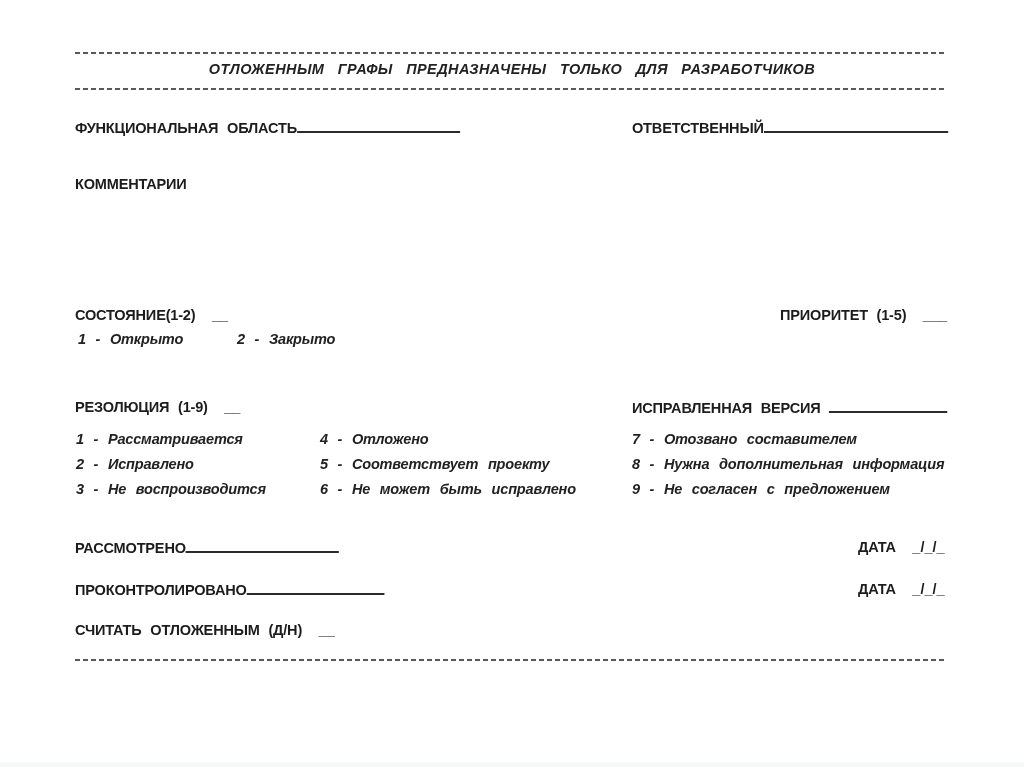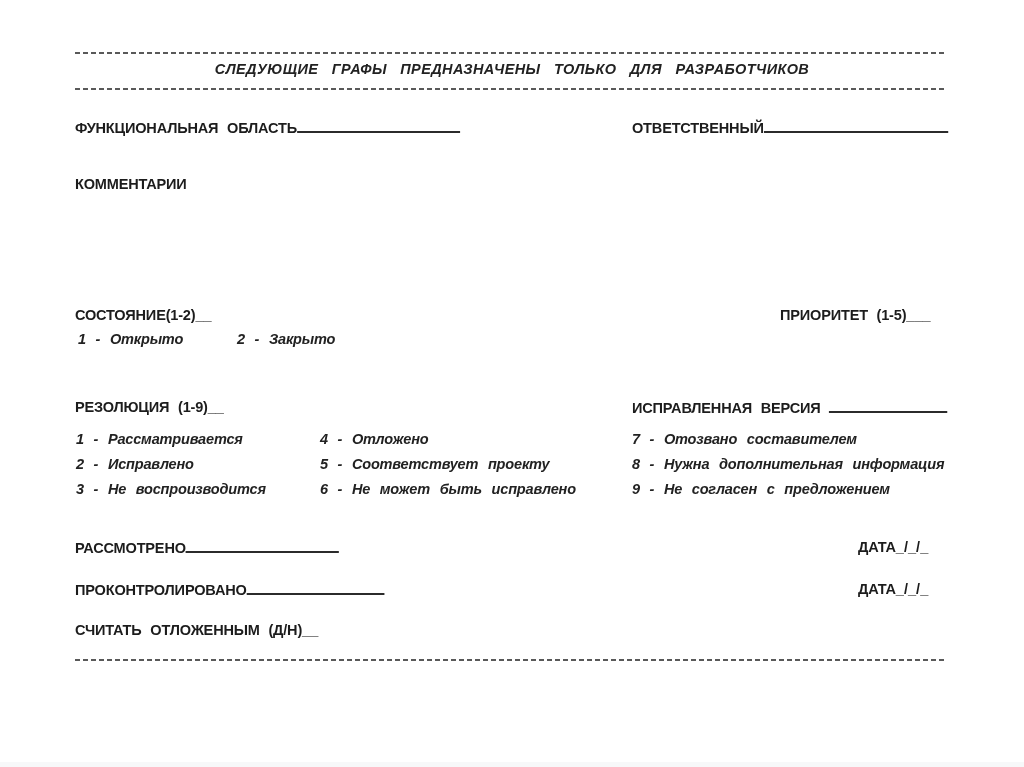--- a/index.html
+++ b/index.html
@@ -54,36 +54,36 @@
     color: #222;
     transform: scaleX(.97);
     transform-origin: left top;
   }
   .fill {
     display: inline-block;
     border-bottom: 2px solid #2b2b2b;
     height: 13px;
     vertical-align: baseline;
   }
-  .blank { letter-spacing: 0; }
+  .blank { letter-spacing: 0; padding-left: 17px; }
   .date-group { white-space: nowrap; }
   .bottom-strip {
     position: absolute;
     left: 0; bottom: 0;
     width: 1024px; height: 5px;
     background: #f7f8f9;
   }
 </style>
 </head>
 <body>
 
 <div class="page">
 
   <div class="rule" style="left:75px; top:52px; width:870px;"></div>
-  <div class="note" style="top:61px;">СЛЕДУЮЩИЕ ГРАФЫ ПРЕДНАЗНАЧЕНЫ ТОЛЬКО ДЛЯ РАЗРАБОТЧИКОВ</div>
+  <div class="note" style="top:61px;">ОТЛОЖЕННЫМ ГРАФЫ ПРЕДНАЗНАЧЕНЫ ТОЛЬКО ДЛЯ РАЗРАБОТЧИКОВ</div>
   <div class="rule" style="left:75px; top:88px; width:870px;"></div>
 
   <div class="lbl" style="left:75px; top:118px;"><span>ФУНКЦИОНАЛЬНАЯ ОБЛАСТЬ</span><span class="fill" style="width:168px;"></span></div>
   <div class="lbl" style="left:632px; top:118px;"><span>ОТВЕТСТВЕННЫЙ</span><span class="fill" style="width:190px;"></span></div>
 
   <div class="lbl" style="left:75px; top:175px;">КОММЕНТАРИИ</div>
 
   <div class="lbl" style="left:75px; top:306px;"><span>СОСТОЯНИЕ(1-2)</span><span class="blank">__</span></div>
   <div class="lbl" style="left:780px; top:306px;"><span>ПРИОРИТЕТ (1-5)</span><span class="blank">___</span></div>
   <div class="opt" style="left:78px; top:330px;">1 - Открыто</div>

